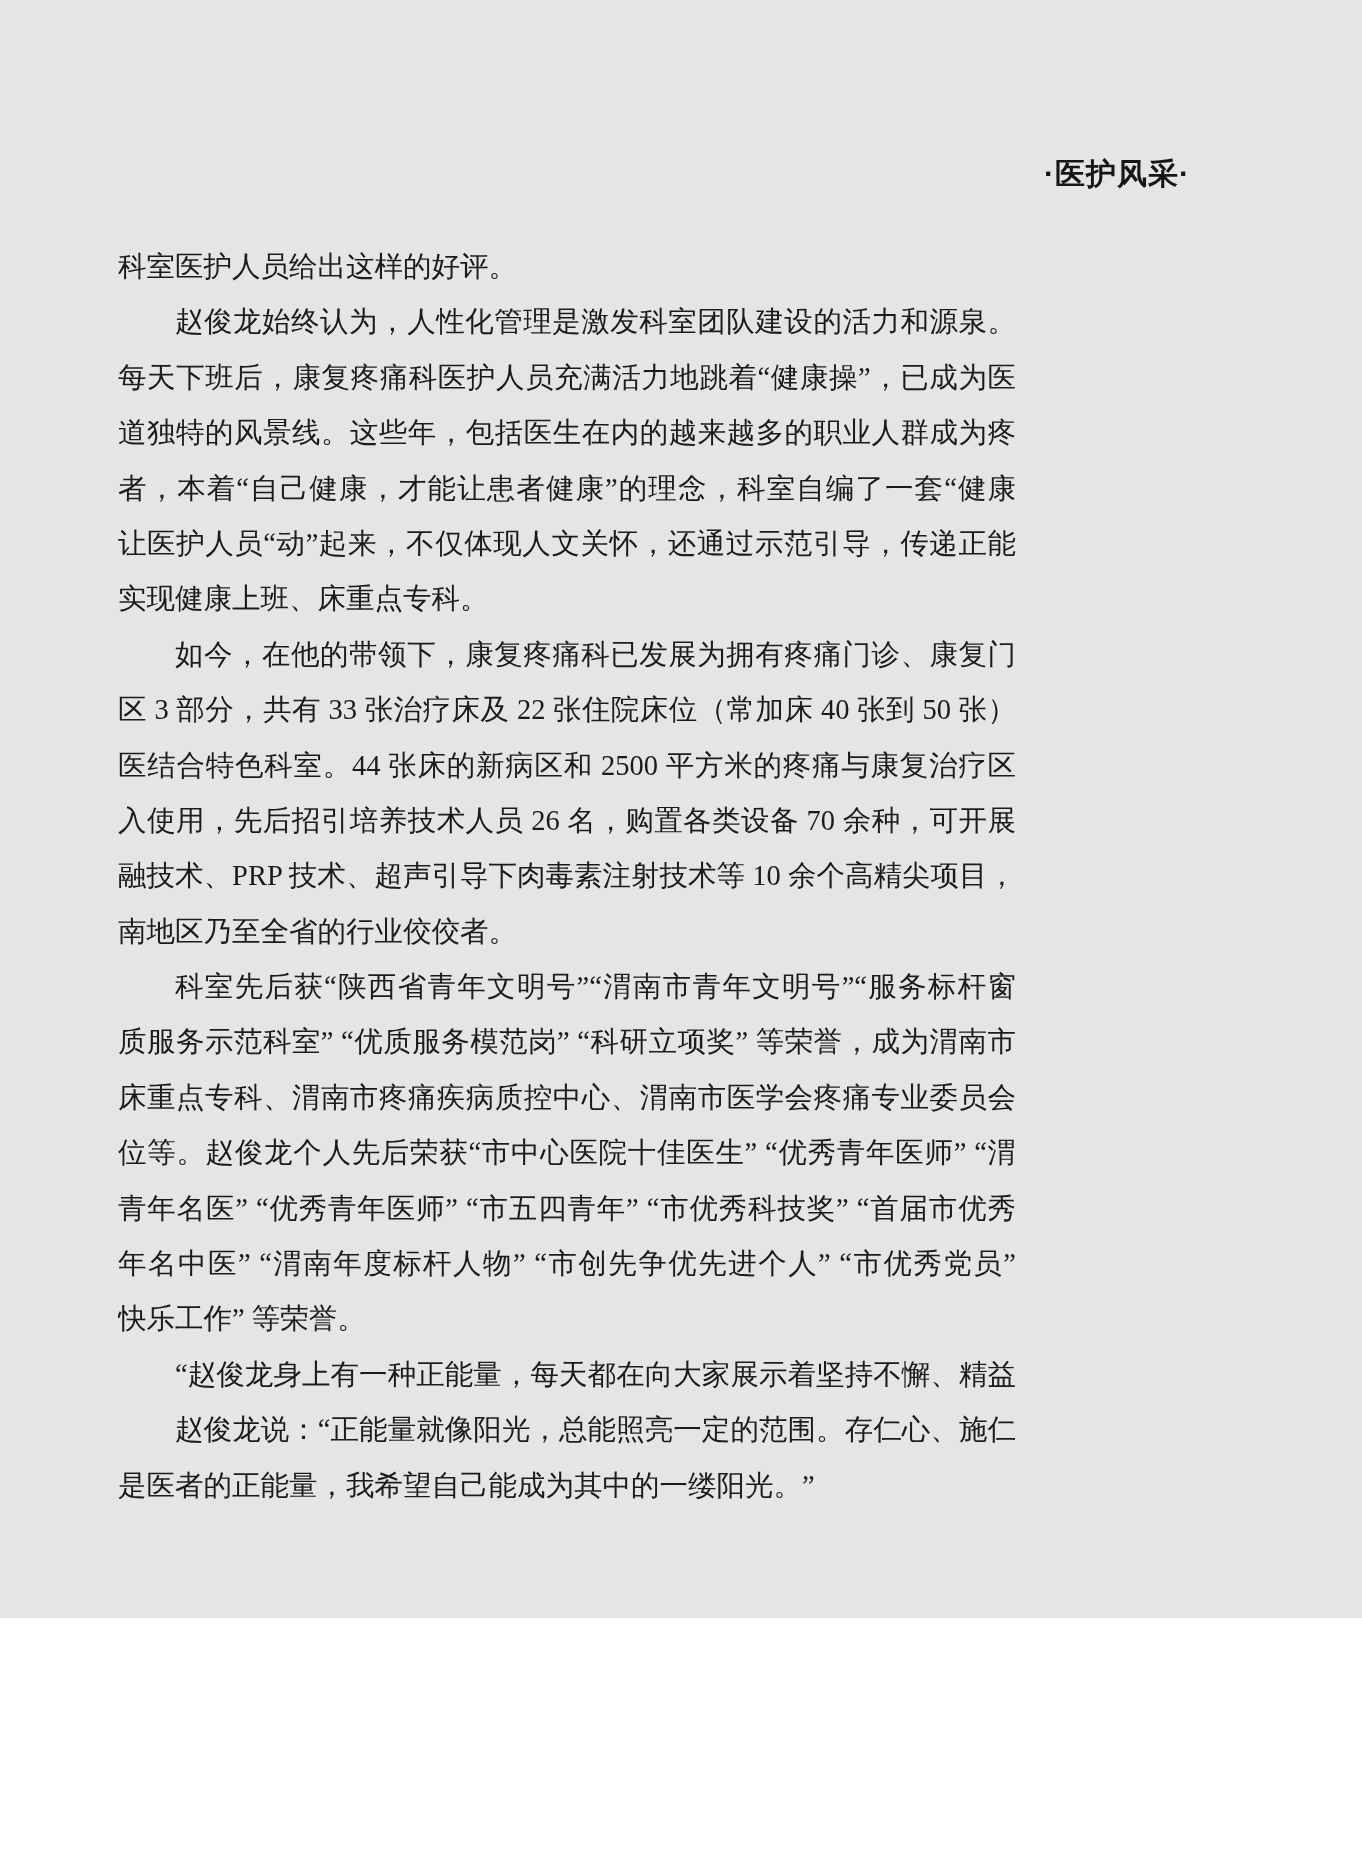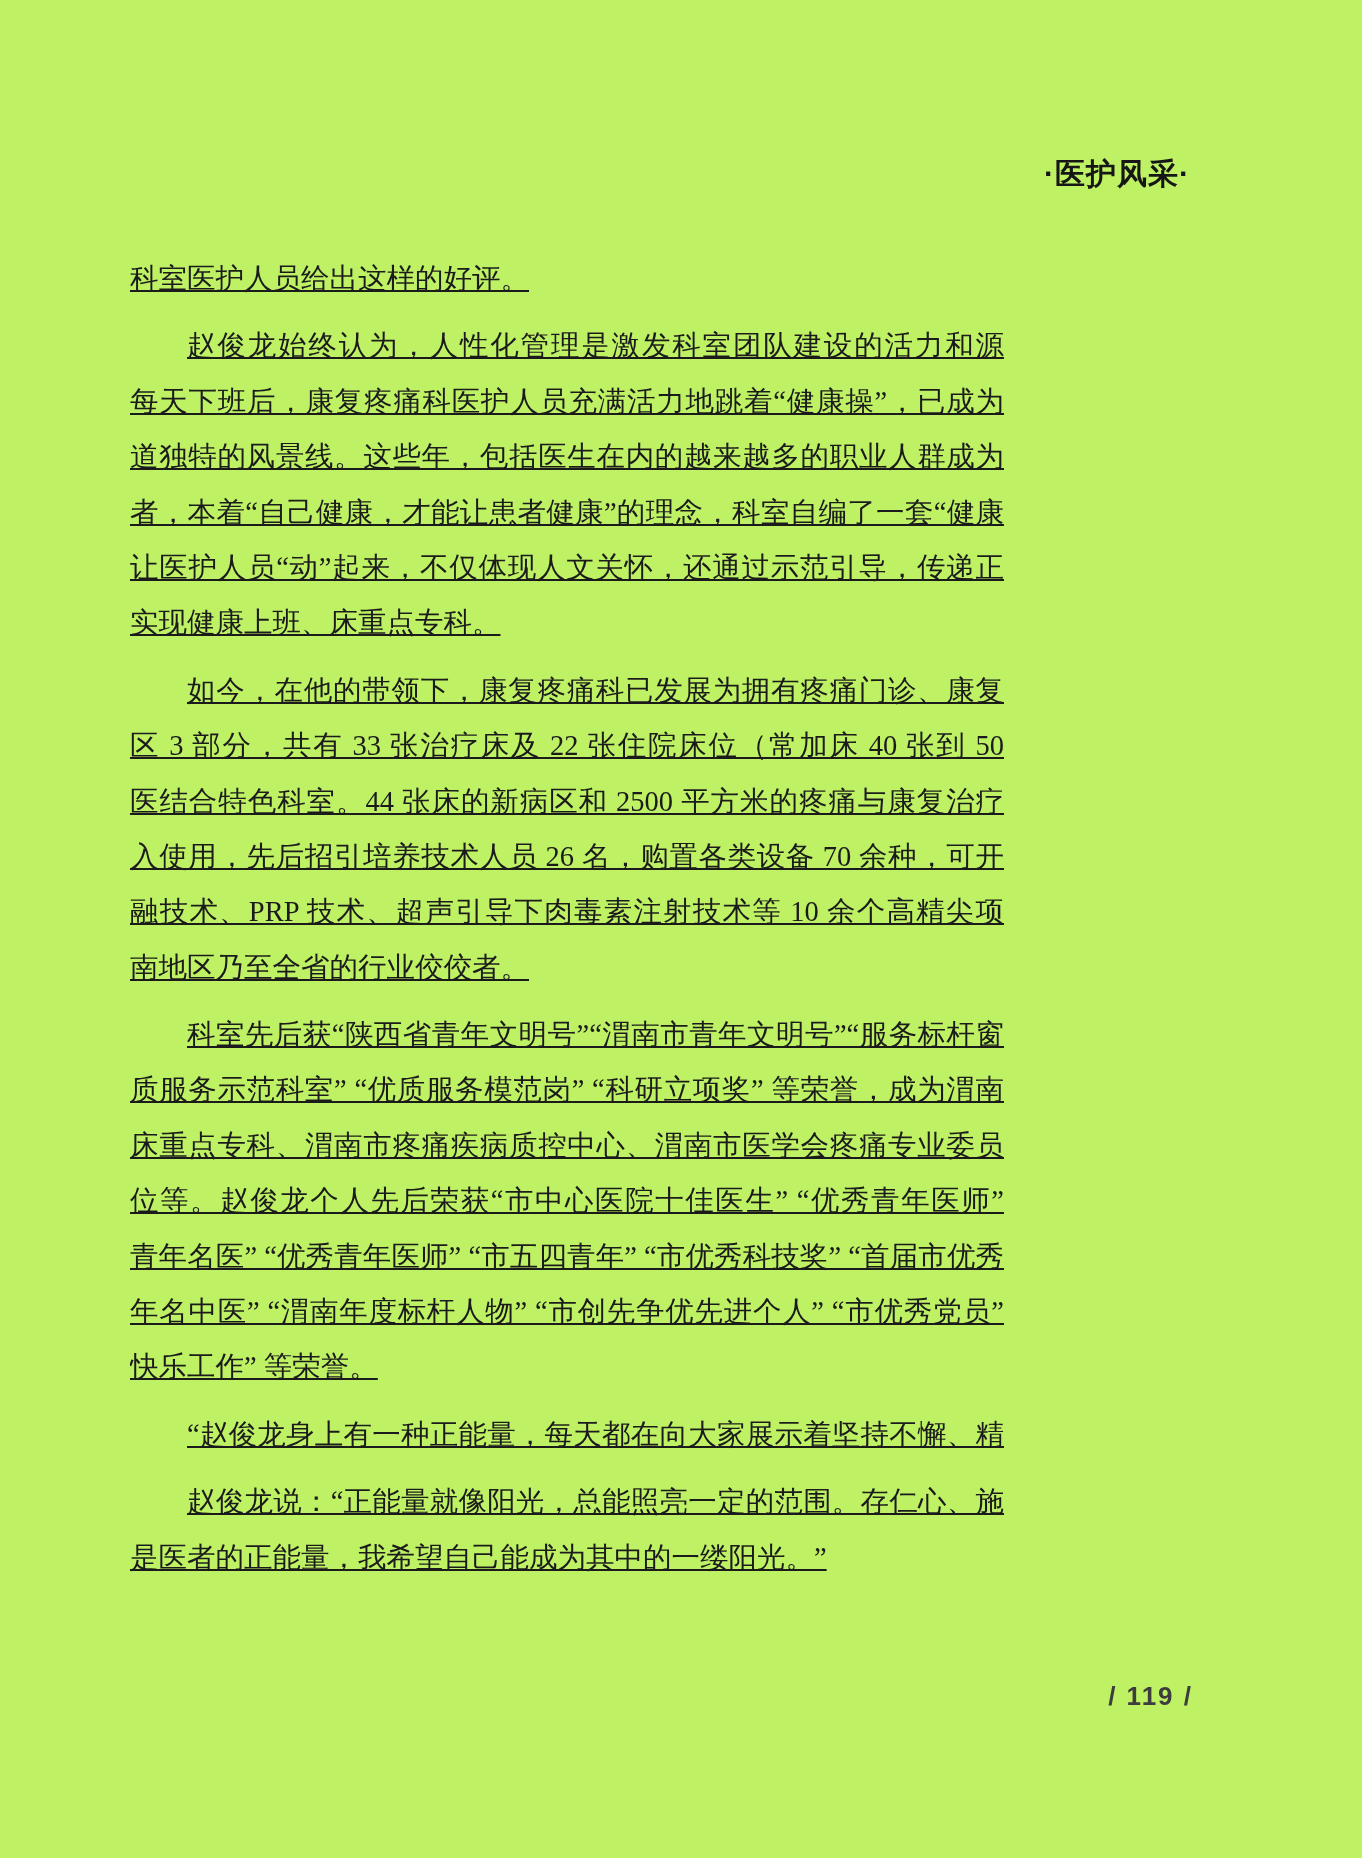--- a/index.html
+++ b/index.html
@@ -3,22 +3,22 @@
 <meta charset="utf-8">
 <style>
   html, body {
     margin: 0;
     padding: 0;
     background: #ffffff;
   }
   .page {
     position: relative;
     width: 1362px;
-    height: 1858px;
-    background: #bef264;
+    height: 1618px;
+    background: #e5e5e5;
     overflow: hidden;
     font-family: "Liberation Serif", "DejaVu Serif", serif;
   }
   .running-head {
     position: absolute;
     top: 157px;
     right: 172px;
     font-family: "Liberation Sans", "DejaVu Sans", sans-serif;
     font-weight: 700;
     font-size: 30px;
@@ -29,23 +29,22 @@
   }
   .textblock {
     position: absolute;
     left: 118px;
     top: 239px;
     width: 898px;
     font-size: 28.5px;
     color: #1b1b1b;
   }
   .para {
-    margin: 12px;
+    margin: 0;
     padding: 0;
-    text-decoration: underline;
   }
   .ln {
     height: 55.4px;
     line-height: 55.4px;
     text-align: justify;
     text-align-last: justify;
     overflow: hidden;
   }
   .ln.ind {
     text-indent: 57px;

